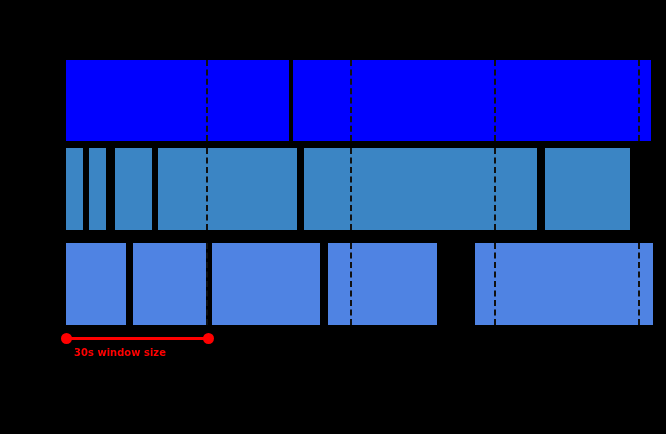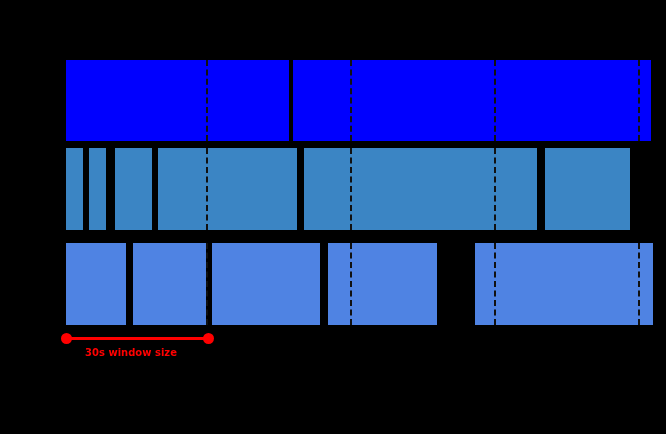--- a/index.html
+++ b/index.html
@@ -108,17 +108,17 @@
         <div class="window-line" style="left: 494px; top: 243px; height: 82px; border-left-color: rgb(17, 17, 17);"></div>
         <div class="window-line" style="left: 638px; top: 60px; height: 81px; border-left-color: rgb(17, 17, 17);"></div>
         <div class="window-line" style="left: 638px; top: 243px; height: 82px; border-left-color: rgb(17, 17, 17);"></div>
       </div>
     <div id="ann-host">
         <div class="annotation" style="left: 0px; top: 332px;">
           <div class="ann-line" style="left: 66px; width: 142px; background: rgb(255, 0, 0);"></div>
           <div class="ann-dot" style="left: 61px; background: rgb(255, 0, 0);"></div>
           <div class="ann-dot" style="left: 203px; background: rgb(255, 0, 0);"></div>
         </div>
-        <div class="ann-label" style="left: 131px; top: 347px; color: rgb(255, 0, 0); transform: translateX(-50%);">30s window size</div>
+        <div class="ann-label" style="left: 120px; top: 347px; color: rgb(255, 0, 0); transform: translateX(-50%);">30s window size</div>
       </div>
   </div>
 
 </div>
 
 </body></html>

